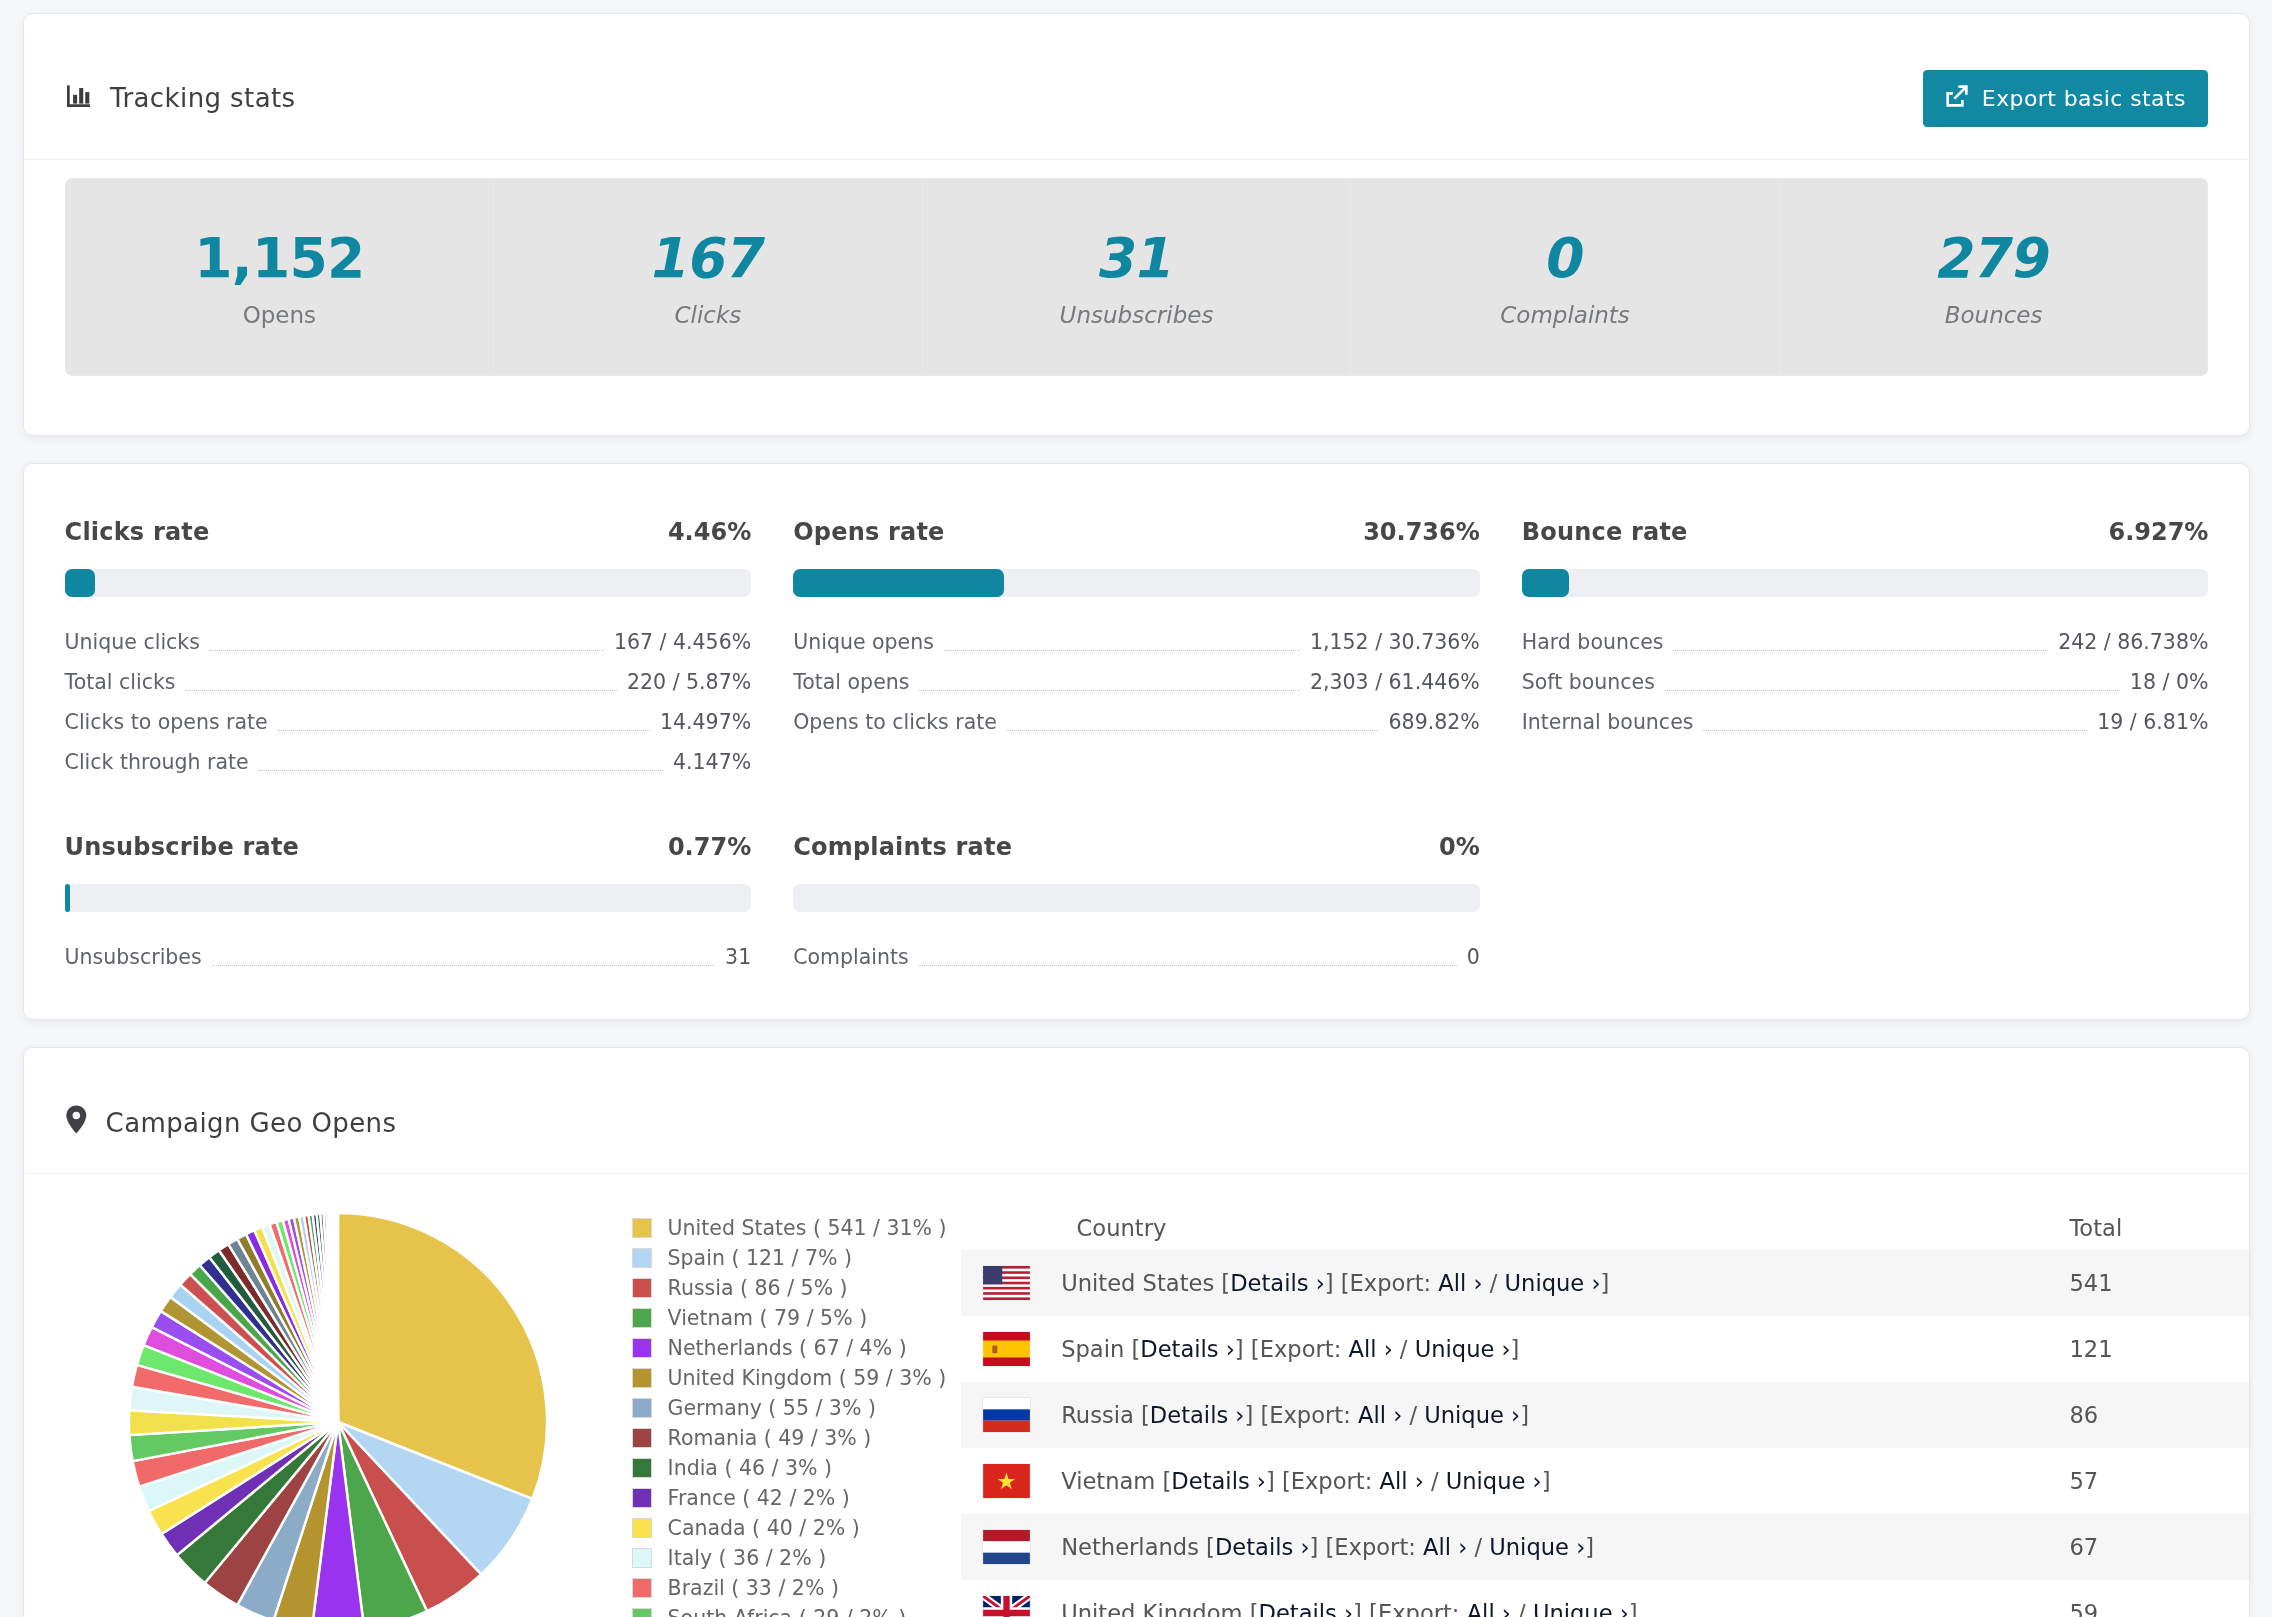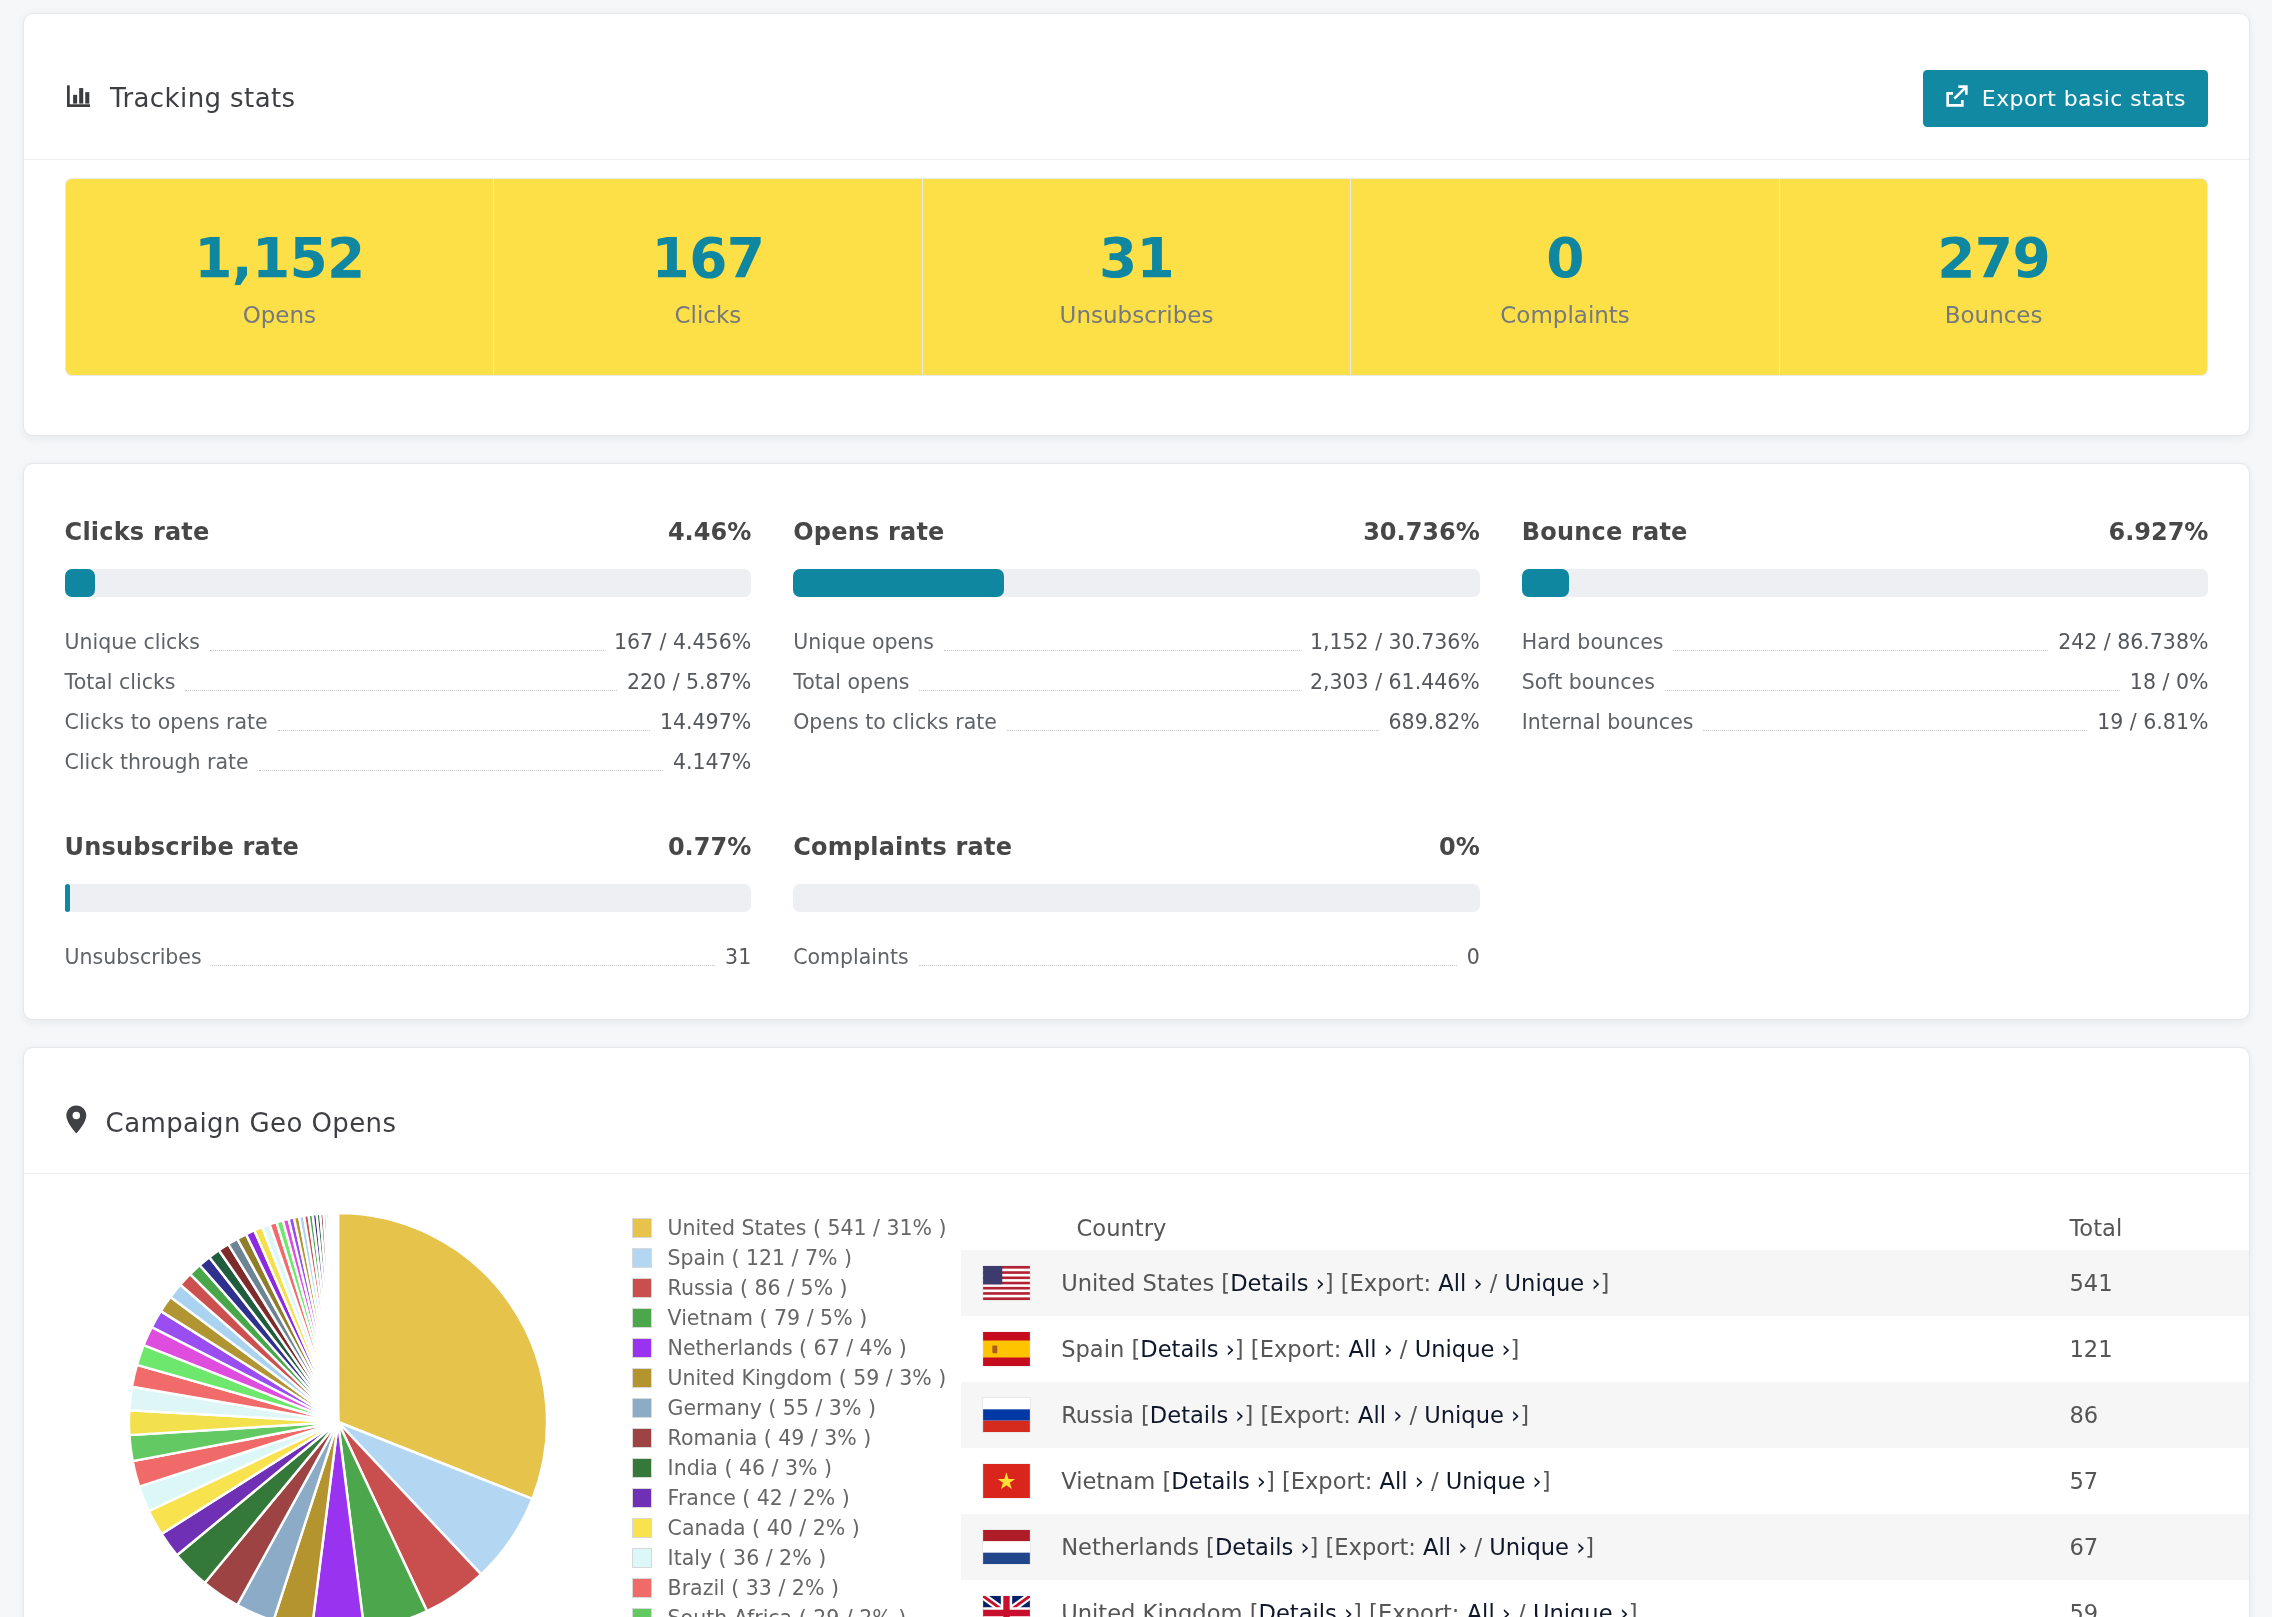--- a/index.html
+++ b/index.html
@@ -26,24 +26,24 @@
   .card-title svg{flex:none;}
   
   .export-btn{
     display:flex;align-items:center;gap:12.7px;border:none;cursor:pointer;
     background:#1289a2;color:#fff;font-size:22px;font-family:inherit;
     padding:14px 22.6px;border-radius:4.2px;letter-spacing:0.4px;
   }
   
   .summary-row{
     display:flex;align-items:stretch;margin:18.4px 41px 59px 41px;
-    border:0.7px solid #e7e9ec;border-radius:7px;min-height:196px;background:#fde047;
+    border:0.7px solid #e7e9ec;border-radius:7px;min-height:196px;background:#e5e5e5;
   }
   .sum-cell{flex:1;display:flex;flex-direction:column;align-items:center;justify-content:center;}
-  .sum-cell + .sum-cell{border-left:0.7px solid #e7e9ec;}
+  .sum-cell + .sum-cell{border-left:0.7px solid #e7e9ec;font-style:italic;}
   .sum-num{font-size:55px;font-weight:700;color:#0f87a0;letter-spacing:-0.7px;}
   .sum-lbl{font-size:23px;color:#76797d;margin-top:11.3px;}
   
   .rates-wrap{padding:54px 41px 42px 41px;}
   .rates-grid{display:grid;grid-template-columns:repeat(3,1fr);column-gap:42px;row-gap:51px;}
   .phead{display:flex;justify-content:space-between;align-items:baseline;}
   .ptitle{font-size:24px;font-weight:700;color:#474747;letter-spacing:0.2px;}
   .pvalue{font-size:24px;font-weight:700;color:#474747;}
   .pbar{margin:22.6px 0 25.4px 0;height:28px;background:#edeff3;border-radius:7px;position:relative;}
   .pfill{height:100%;background:#0f87a0;border-radius:7px;min-width:0;}

